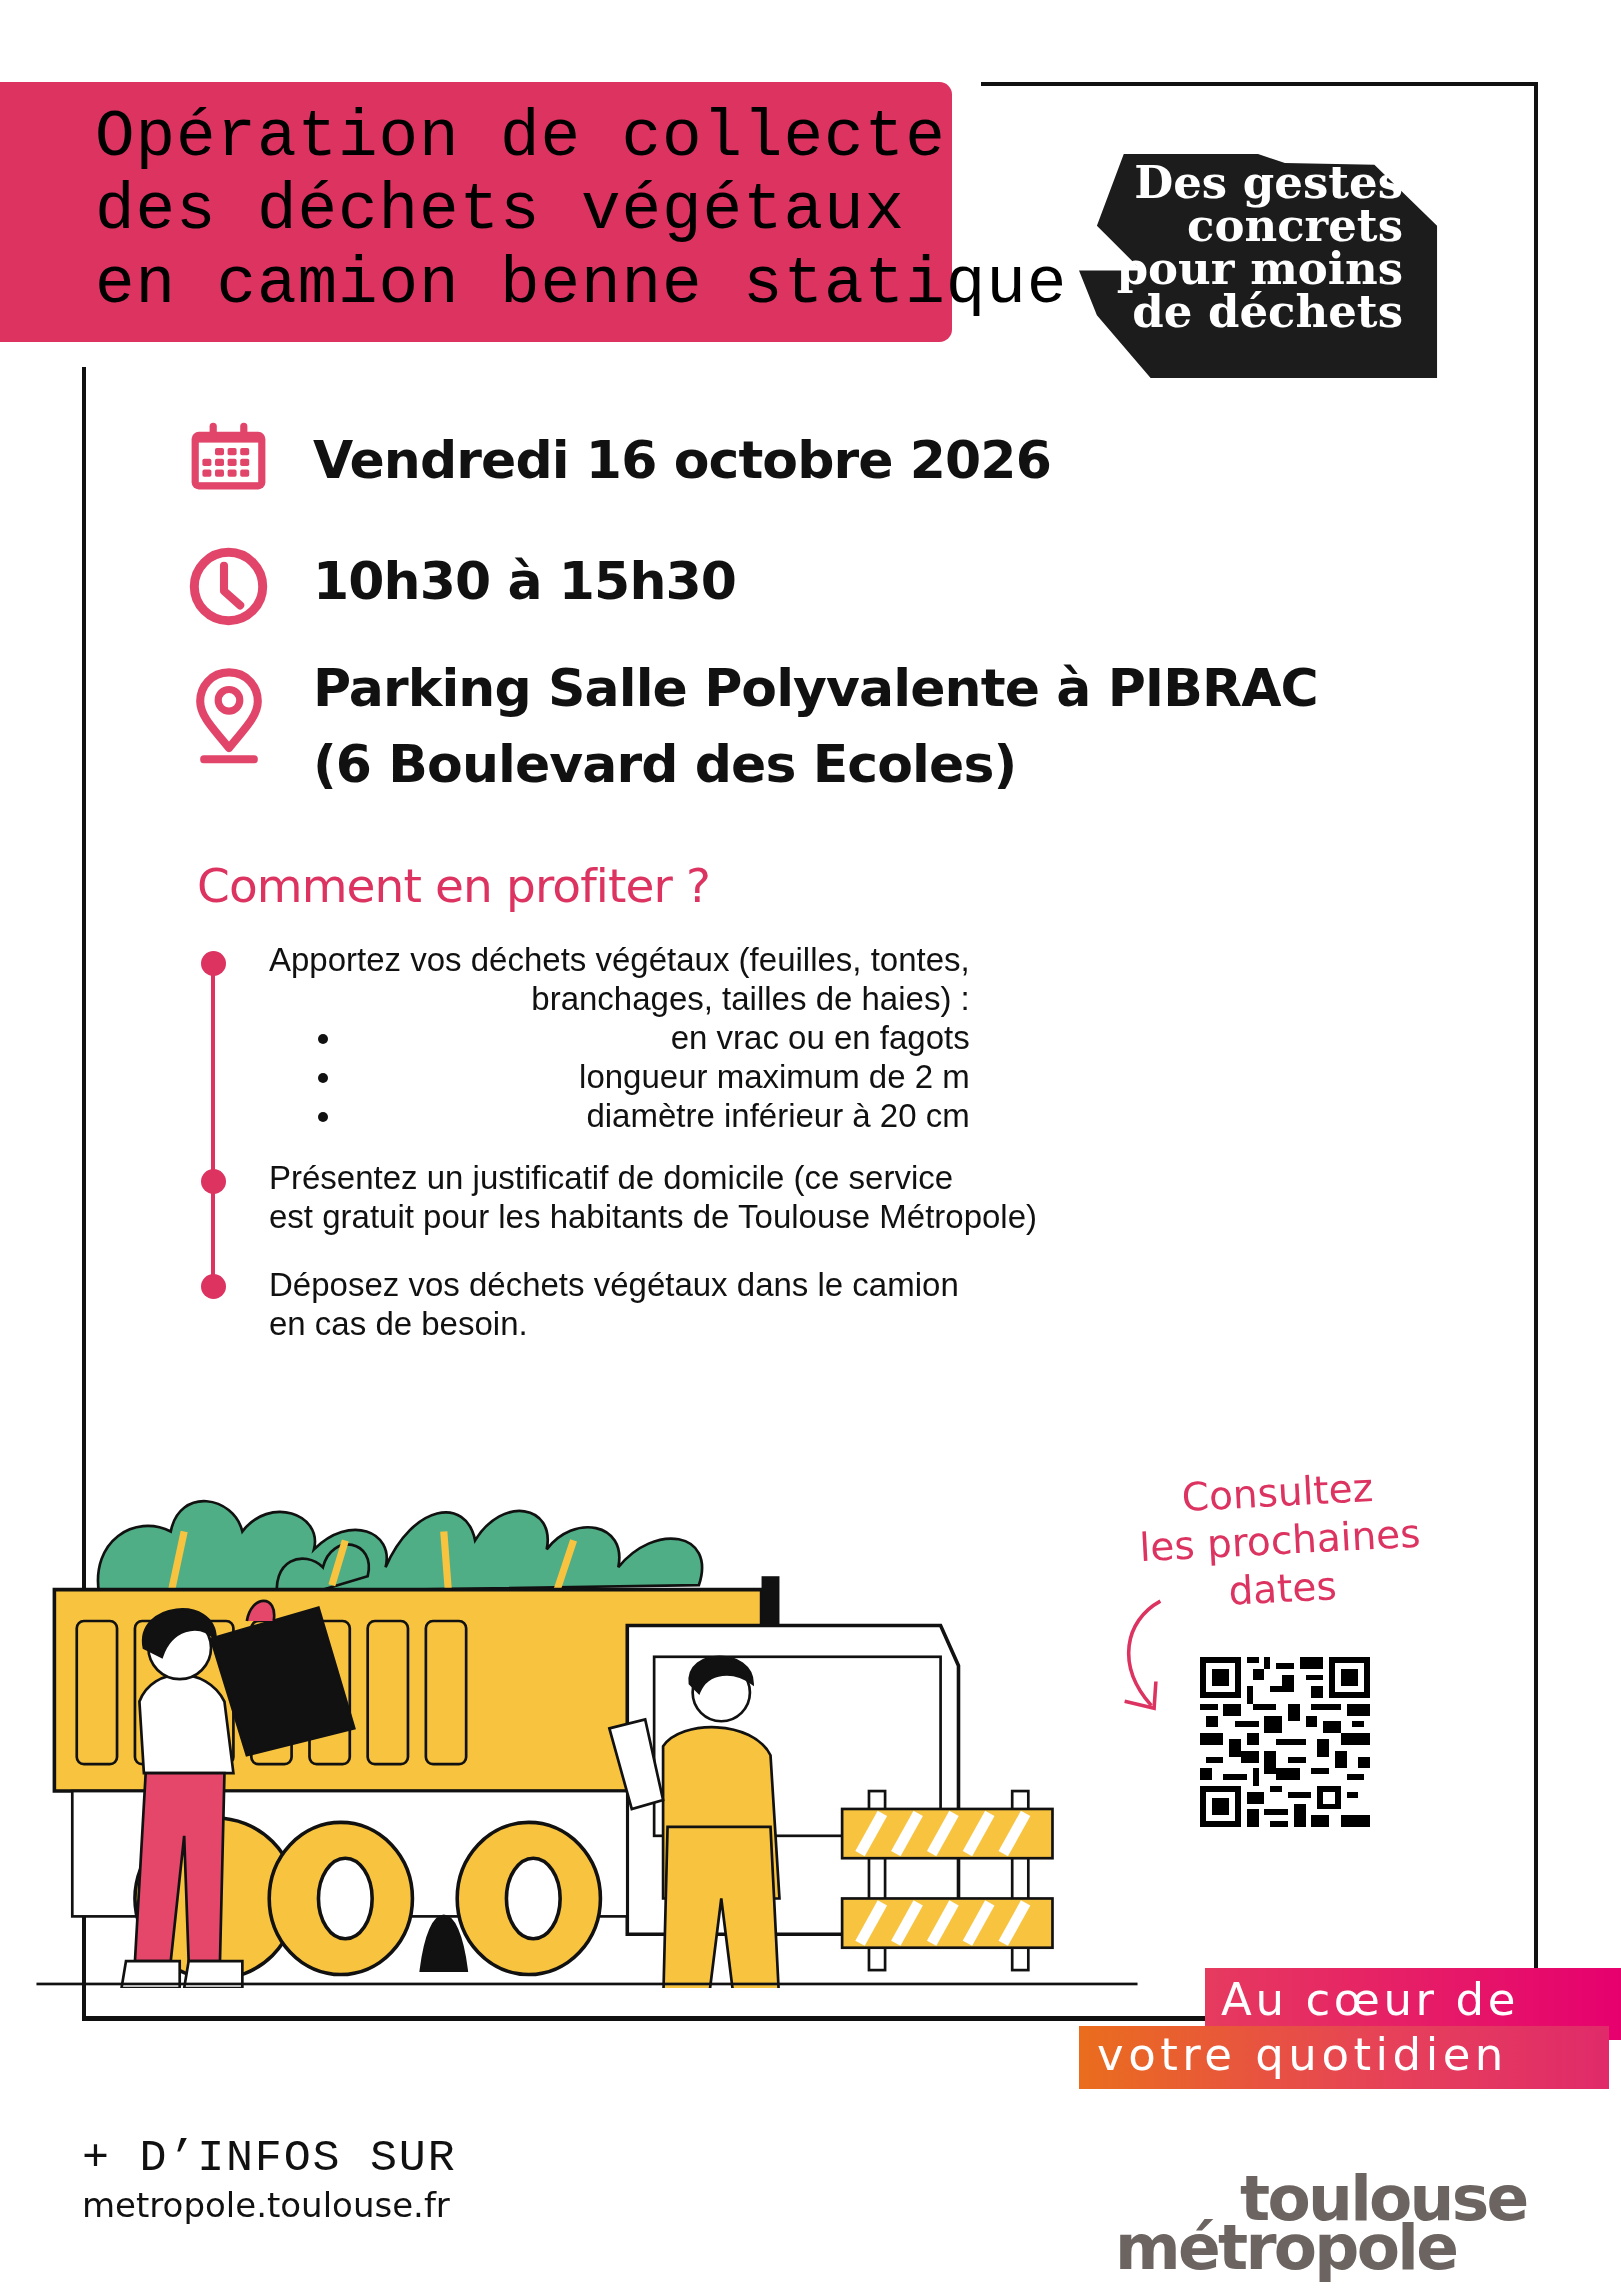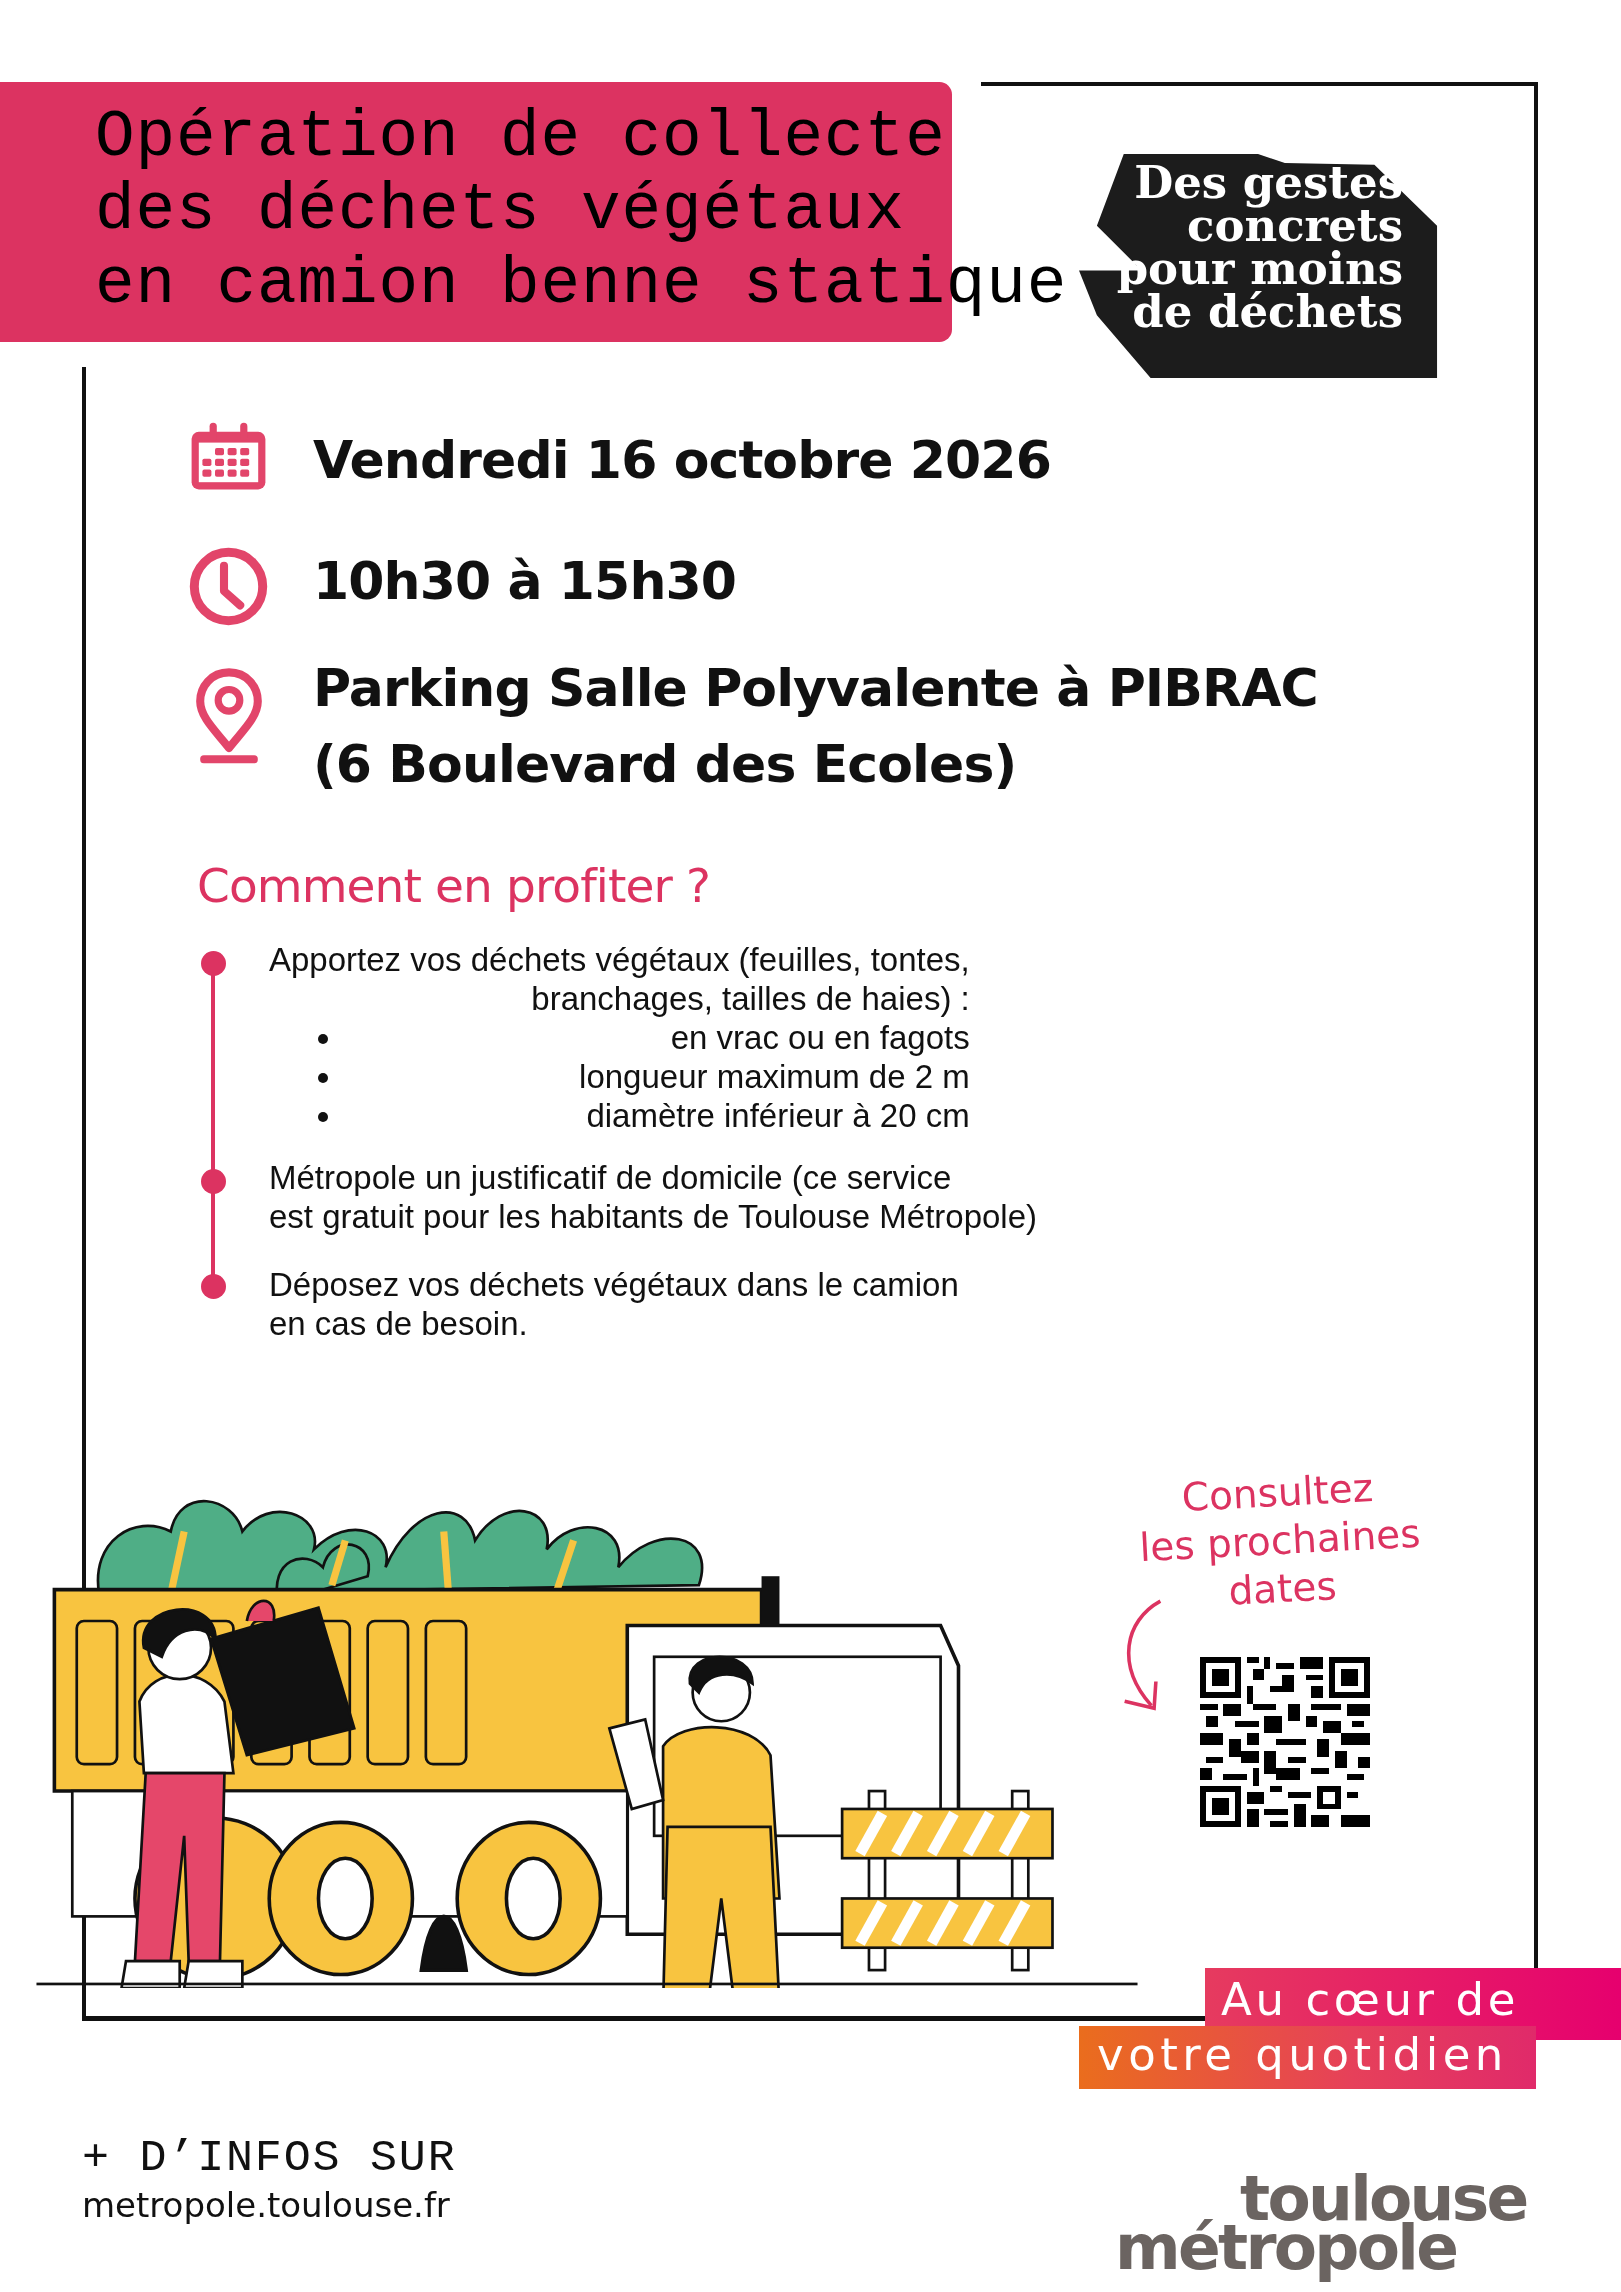--- a/index.html
+++ b/index.html
@@ -22,21 +22,21 @@
   .timeline{position:absolute;left:211px;top:963px;width:3.6px;height:322px;background:#dc3361;}
   .dot{position:absolute;left:201px;width:25px;height:25px;border-radius:50%;background:#dc3361;}
   .step{position:absolute;left:269px;font-size:33px;line-height:39px;color:#111;font-family:"Liberation Sans",sans-serif;white-space:nowrap;}
   .step ul{margin:0;padding-left:76px;}
   .step li{list-style:disc;}
   
   .consult{position:absolute;left:1119px;top:1469px;width:322px;text-align:center;color:#dc3361;font-size:39px;line-height:48px;font-family:"DejaVu Sans",sans-serif;transform:rotate(-3deg);}
   .qr{position:absolute;left:1200px;top:1657px;width:170px;height:170px;}
   
   .tag1{position:absolute;left:1205px;top:1968px;width:416px;height:72px;background:linear-gradient(90deg,#e63b5f,#e6006e);}
-  .tag2{position:absolute;left:1079px;top:2026px;width:457px;height:63px;background:linear-gradient(90deg,#ea6d1d,#e6405a 60%,#e02a6a);}
+  .tag2{position:absolute;left:1079px;top:2026px;width:530px;height:63px;background:linear-gradient(90deg,#ea6d1d,#e6405a 60%,#e02a6a);}
   .tag-text{position:absolute;color:#fff;font-family:"DejaVu Sans",sans-serif;font-size:45px;white-space:nowrap;letter-spacing:2.7px;}
   
   .logo1,.logo2{position:absolute;color:#6b6461;font-family:"DejaVu Sans",sans-serif;font-weight:bold;font-size:63px;letter-spacing:-2.7px;white-space:nowrap;}
   
   .infos{position:absolute;left:82px;top:2133px;font-family:"Liberation Mono","DejaVu Sans Mono",monospace;font-size:45px;color:#111;white-space:nowrap;letter-spacing:1.8px;}
   .url{position:absolute;left:82px;top:2185px;font-family:"DejaVu Sans",sans-serif;font-size:34px;color:#111;white-space:nowrap;}
 </style>
 </head>
 <body>
 
@@ -113,21 +113,21 @@
 <div class="step" style="top:940px;text-align:right;">
   <div>Apportez vos déchets végétaux (feuilles, tontes,</div>
   <div>branchages, tailles de haies) :</div>
   <ul>
     <li>en vrac ou en fagots</li>
     <li>longueur maximum de 2 m</li>
     <li>diamètre inférieur à 20 cm</li>
   </ul>
 </div>
 <div class="step" style="top:1158px;">
-  <div>Métropole un justificatif de domicile (ce service</div>
+  <div>Présentez un justificatif de domicile (ce service</div>
   <div>est gratuit pour les habitants de Toulouse Métropole)</div>
 </div>
 <div class="step" style="top:1265px;">
   <div>Déposez vos déchets végétaux dans le camion</div>
   <div>en cas de besoin.</div>
 </div>
 
 <div class="abs" style="left:36px;top:1433px;width:1102px;height:555px;">
   <svg width="1102" height="555" viewBox="0 0 1230 620">
 

